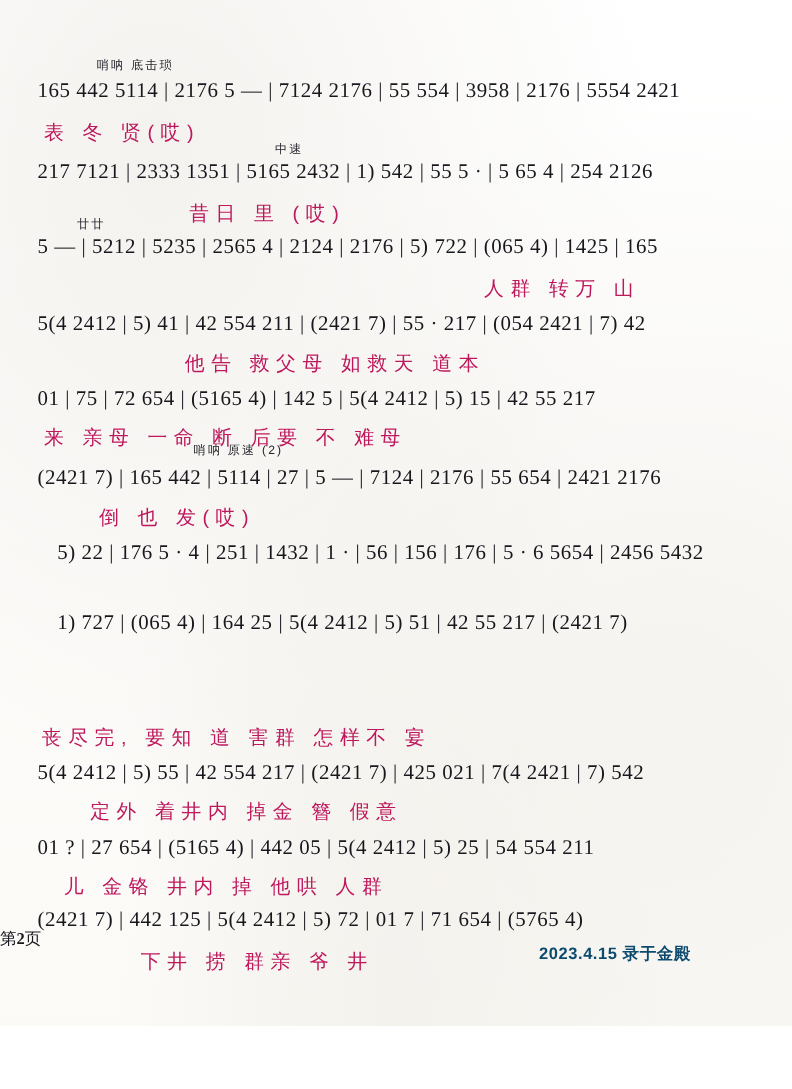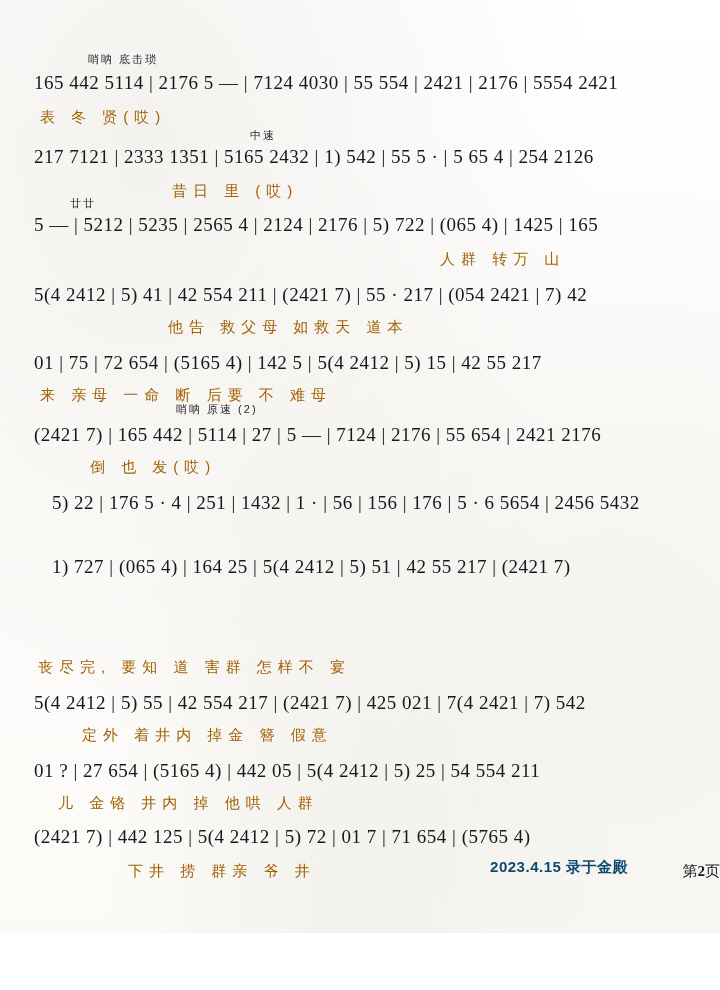--- a/index.html
+++ b/index.html
@@ -43,37 +43,37 @@
     color: #1b1b22;
     font-family: "Liberation Serif", serif;
   }
   .notes {
     font-size: 19px;
     letter-spacing: 0.5px;
     font-family: "Liberation Serif", serif;
     color: #17171d;
   }
   .lyr {
-    font-size: 15px;
-    color: #a16207;
+    font-size: 18px;
+    color: #be185d;
     letter-spacing: 6px;
     font-family: "Liberation Sans", sans-serif;
   }
   .ann {
     font-size: 11px;
     color: #26262c;
     letter-spacing: 2px;
     font-family: "Liberation Sans", sans-serif;
   }
   .footer {
     position: absolute;
-    bottom: 52px;
+    bottom: 70px;
     left: 0;
     width: 720px;
-    text-align: right;
+    text-align: left;
   }
   .page-num {
     font-size: 15px;
     color: #17171d;
     font-family: "Liberation Serif", serif;
   }
   .stamp {
     position: absolute;
     right: 92px;
     bottom: 56px;
@@ -86,21 +86,21 @@
 </style>
 </head>
 <body>
 
 <div id="page">
   <div id="paper-texture"></div>
 
   <div class="score">
 
     <div class="line ann" style="top:52px; left:88px;">哨呐            底击琐</div>
-    <div class="line notes" style="top:72px;">165  442  5114 | 2176  5 —  | 7124  4030 | 55  554 | 2421 | 2176 | 5554  2421</div>
+    <div class="line notes" style="top:72px;">165  442  5114 | 2176  5 —  | 7124  2176 | 55  554 | 3958 | 2176 | 5554  2421</div>
     <div class="line lyr" style="top:108px; left:40px;">表  冬  贤(哎)</div>
 
     <div class="line ann" style="top:128px; left:250px;">中速</div>
     <div class="line notes" style="top:146px;">217  7121 | 2333  1351 | 5165  2432 | 1)  542 | 55  5 ·  | 5 65  4 | 254  2126</div>
     <div class="line lyr" style="top:182px; left:172px;">昔日  里            (哎)</div>
 
     <div class="line ann" style="top:196px; left:70px;">廿廿</div>
     <div class="line notes" style="top:214px;">5 —  | 5212 | 5235 | 2565  4 | 2124 | 2176 | 5)  722 | (065  4) | 1425 | 165</div>
     <div class="line lyr" style="top:250px; left:440px;">人群                    转万  山</div>
 

